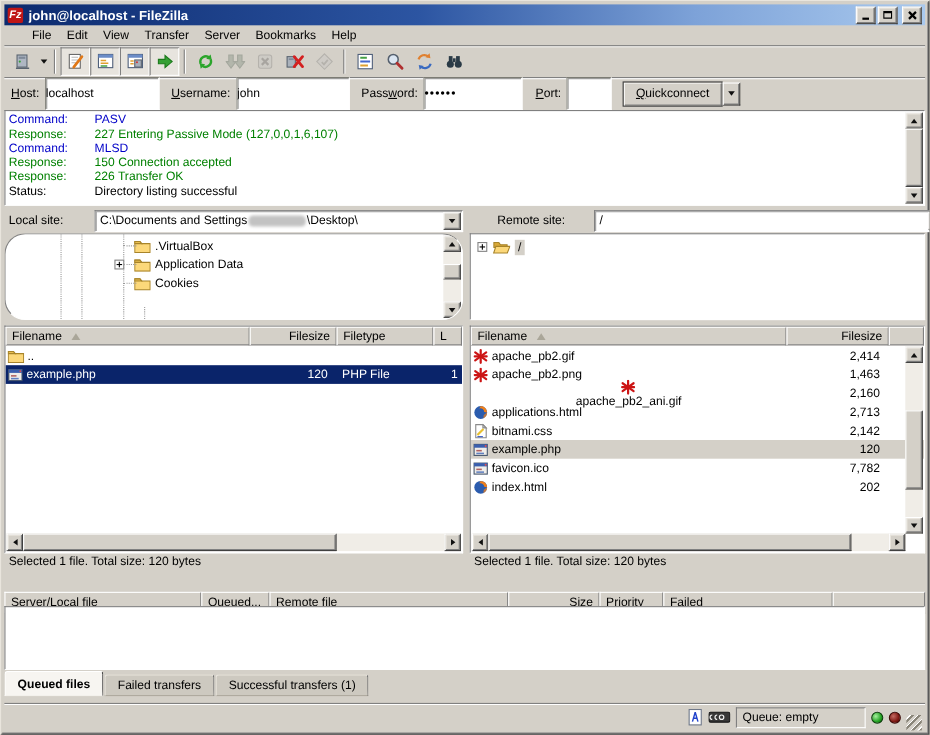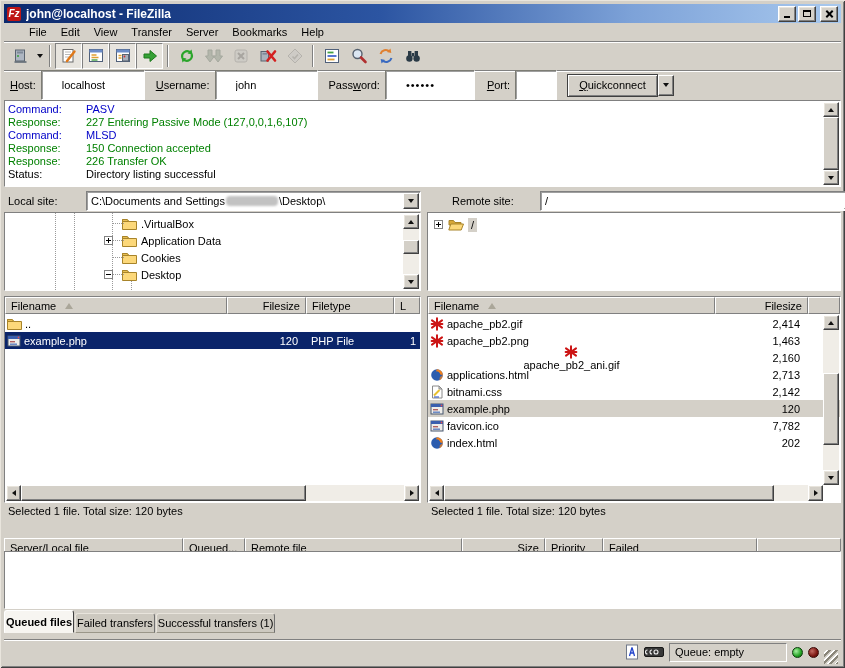--- a/index.html
+++ b/index.html
@@ -37,21 +37,21 @@
   .tbtn{width:25px;height:24px;display:flex;align-items:center;justify-content:center;border:1px solid transparent;}
   .tbtn.pressed{border-color:#808080 #fff #fff #808080;background:#e7e4de;}
   .tbtn.disabled svg{opacity:.4;filter:grayscale(80%);}
   .tsep{width:0;height:22px;border-left:1px solid #808080;border-right:1px solid #fff;margin:0 4px;}
   .tdrop{width:11px;height:24px;display:flex;align-items:center;justify-content:center;}
   .qcbar{position:absolute;left:4px;top:70px;right:4px;height:29px;display:flex;align-items:center;
          border-top:1px solid #808080;box-shadow:inset 0 1px 0 #fff;padding-left:6px;box-sizing:border-box;}
   .qcbar label{margin-right:5px;white-space:nowrap;}
   .field{height:30px;background:#fff;border:1px solid;border-color:#7c7c74 #fff #fff #7c7c74;
          box-shadow:inset 1px 1px 0 rgba(64,64,64,.5);box-sizing:border-box;
-         font-family:"Liberation Sans",sans-serif;font-size:11px;padding:0 20px;outline:none;}
+         font-family:"Liberation Sans",sans-serif;font-size:11px;padding:0 0;outline:none;}
   .btn3d{height:21px;background:#d4d0c8;border:1px solid #404040;
          box-shadow:inset 1px 1px 0 #fff, inset -1px -1px 0 #808080;
          font-family:"Liberation Sans",sans-serif;font-size:11px;padding:0 11px;display:flex;align-items:center;}
   .dropbtn{width:16px;height:21px;background:#d4d0c8;border:1px solid;border-color:#fff #404040 #404040 #fff;
            box-shadow:inset -1px -1px 0 #808080;display:flex;align-items:center;justify-content:center;box-sizing:border-box;}
   
   .tri-dn{width:0;height:0;border-left:3px solid transparent;border-right:3px solid transparent;border-top:4px solid #101010;}
   .tri-up{width:0;height:0;border-left:3px solid transparent;border-right:3px solid transparent;border-bottom:4px solid #101010;}
   .tri-lf{width:0;height:0;border-top:3px solid transparent;border-bottom:3px solid transparent;border-right:4px solid #101010;}
   .tri-rt{width:0;height:0;border-top:3px solid transparent;border-bottom:3px solid transparent;border-left:4px solid #101010;}
@@ -101,21 +101,21 @@
   .sel-inactive{background:#d4d0c8;}
   .fic{flex:none;margin:0 3px 0 2px;display:flex;}
   .num{justify-content:flex-end;padding-right:8px;}
   .statusline{position:absolute;top:505px;height:15px;white-space:nowrap;}
   
   .qhdr{position:absolute;left:4px;top:538px;right:4px;height:20px;display:flex;justify-content:center;}
   .qbody{position:absolute;left:4px;top:551px;right:4px;height:58px;background:#fff;
          border:1px solid;border-color:#808080 #fff #fff #808080;box-sizing:border-box;}
   
   .tabs{position:absolute;left:4px;top:611px;right:4px;height:22px;display:flex;align-items:flex-end;}
-  .tab{height:18px;padding:0 1px;background:#cdc9c0;border:1px solid;border-color:#e8e4dc #707070 #9a9689 #e8e4dc;
+  .tab{height:18px;padding:0 11px;background:#cdc9c0;border:1px solid;border-color:#e8e4dc #707070 #9a9689 #e8e4dc;
        border-radius:3px 3px 0 0;display:flex;align-items:center;margin-right:1px;}
   .tab.active{height:21px;background:#f7f5f1;font-weight:bold;border-color:#fff #404040 #f7f5f1 #fff;z-index:2;}
   
   .statusbar{position:absolute;left:4px;right:4px;bottom:4px;height:25px;border-top:1px solid #808080;
              box-shadow:inset 0 1px 0 #fff;display:flex;align-items:center;justify-content:flex-end;
              padding:0 3px;gap:5px;box-sizing:border-box;}
   .qpanel{width:118px;height:19px;border:1px solid;border-color:#808080 #fff #fff #808080;
           display:flex;align-items:center;padding-left:5px;box-sizing:border-box;background:#d4d0c8;}
   .led{width:9px;height:9px;border-radius:50%;flex:none;}
   .led.green{background:radial-gradient(circle at 35% 35%, #a8f0a0, #23a223 60%, #0b570b);border:1px solid #0a3d0a;}
@@ -337,21 +337,21 @@
   <div class="sitebar" style="left:448px;width:414px;gap:10px;">
     <span class="slabel">Remote site:</span>
     <div class="combo">
       <span>/</span>
       <div class="cbtn">
           <div class="tri-dn"></div>
         </div>
     </div>
   </div>
 
-  <div class="tree" style="left:4px;width:417px;">
+  <div class="tree" style="left:4px;width:417px;border-radius:19px;">
     <div class="guide" style="left:50px;"></div>
     <div class="guide" style="left:69px;"></div>
     <div class="guide" style="left:107px;"></div>
     <div class="guide" style="left:126px;top:66px;"></div>
 
     <div class="titem" style="top:2px;">
       <div class="conn" style="left:107px;top:8px;"></div>
       <svg style="margin-left:117px;" width="15" height="13" viewBox="0 0 15 13">
           <path d="M.5 2.5 h4.7 l1.6 2 h7.7 v8 H.5 Z" fill="#fcd87a" stroke="#a8842a"></path>
           <path d="M.5 2.5 h4.7 l1.6 2 H.5 Z" fill="#e8bf52" stroke="#a8842a"></path>
@@ -367,29 +367,20 @@
         </svg>
       <span class="tlabel">Application Data</span>
     </div>
     <div class="titem" style="top:36px;">
       <div class="conn" style="left:107px;top:8px;"></div>
       <svg style="margin-left:117px;" width="15" height="13" viewBox="0 0 15 13">
           <path d="M.5 2.5 h4.7 l1.6 2 h7.7 v8 H.5 Z" fill="#fcd87a" stroke="#a8842a"></path>
           <path d="M.5 2.5 h4.7 l1.6 2 H.5 Z" fill="#e8bf52" stroke="#a8842a"></path>
         </svg>
       <span class="tlabel">Cookies</span>
-    </div>
-    <div class="titem" style="top:53px;">
-      <div class="conn" style="left:107px;top:8px;"></div>
-      <div class="exp" style="left:99px;top:4px;"></div>
-      <svg style="margin-left:117px;" width="15" height="13" viewBox="0 0 15 13">
-          <path d="M.5 2.5 h4.7 l1.6 2 h7.7 v8 H.5 Z" fill="#fcd87a" stroke="#a8842a"></path>
-          <path d="M.5 2.5 h4.7 l1.6 2 H.5 Z" fill="#e8bf52" stroke="#a8842a"></path>
-        </svg>
-      <span class="tlabel">Desktop</span>
     </div>
 
     <div class="vsb" style="right:1px;top:1px;bottom:1px;width:16px;">
       <div class="sbb" style="left:0;right:0;top:0;height:15px;">
           <div class="tri-up"></div>
         </div>
       <div class="thumb" style="left:0;right:0;top:26px;height:14px;"></div>
       <div class="sbb" style="left:0;right:0;bottom:0;height:15px;">
           <div class="tri-dn"></div>
         </div>

